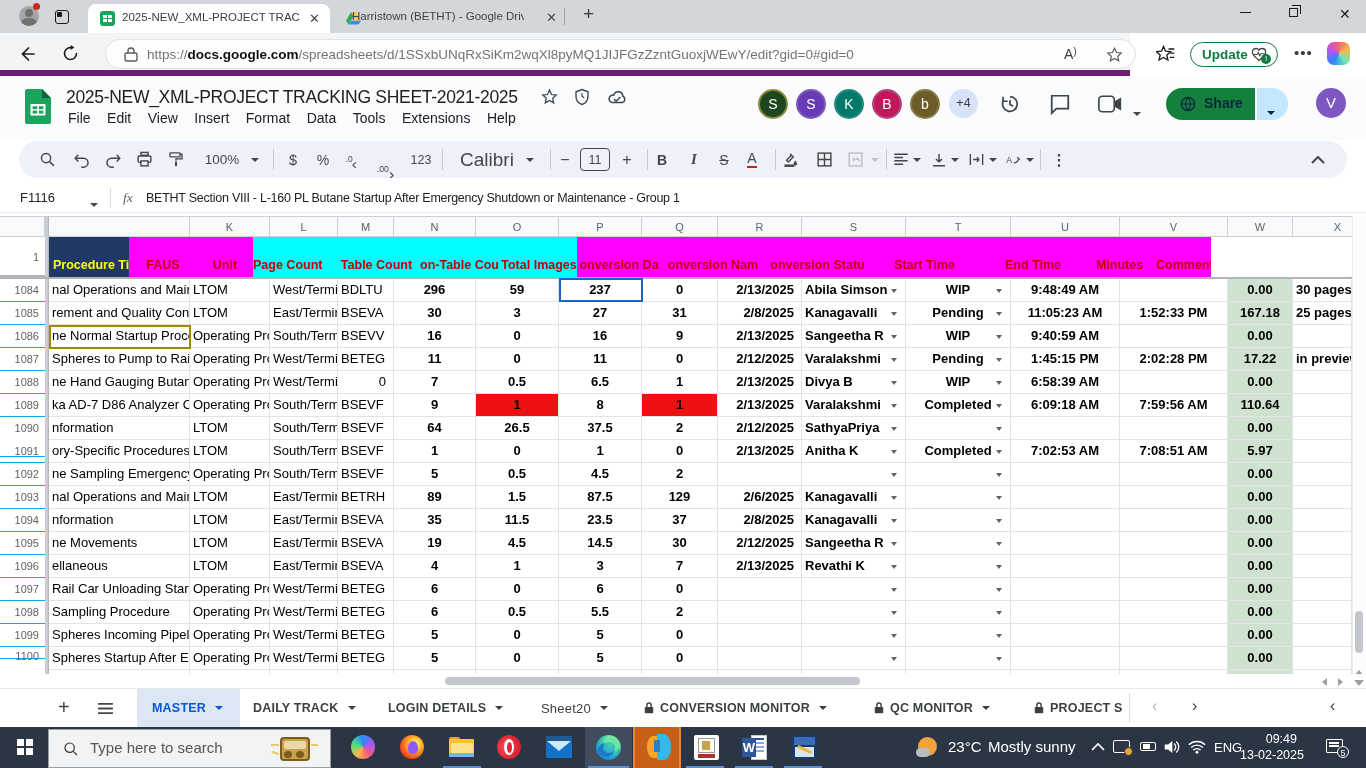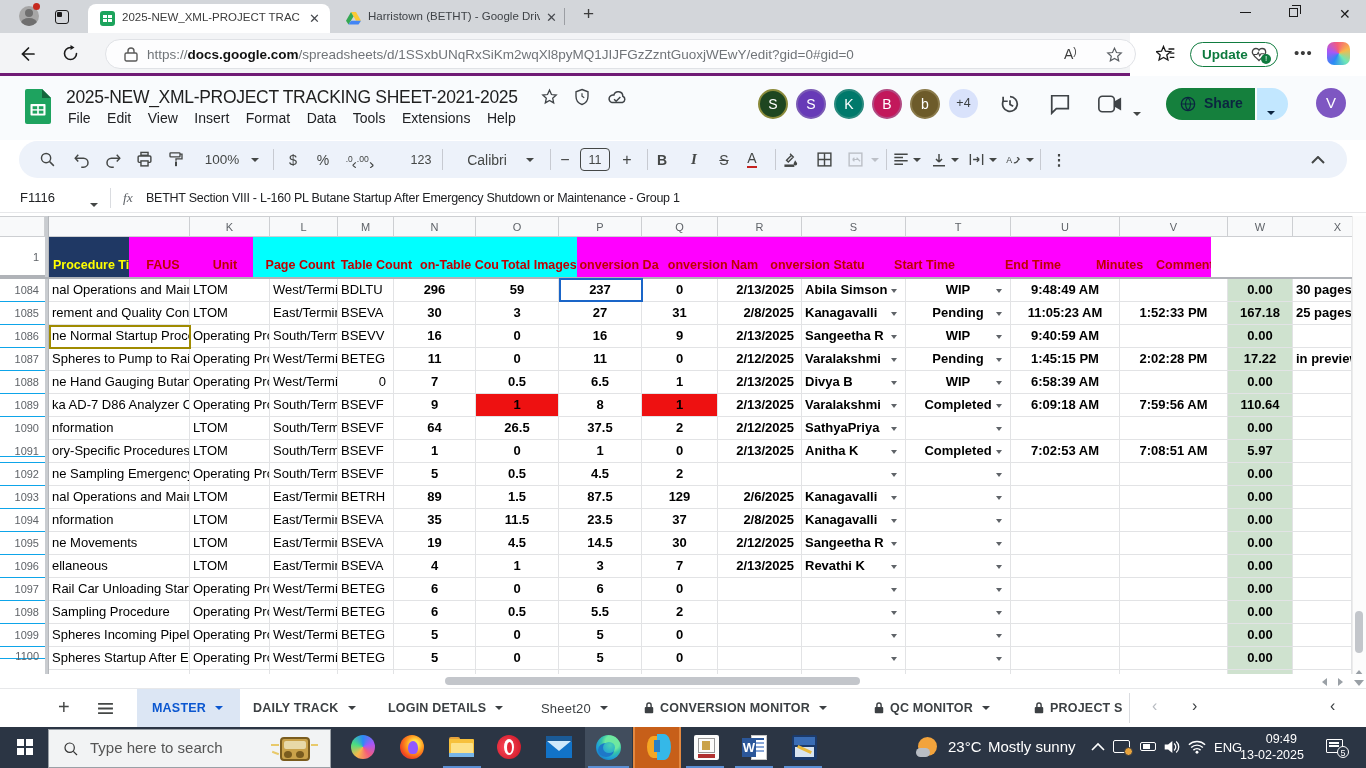--- a/index.html
+++ b/index.html
@@ -3,21 +3,21 @@
 *{margin:0;padding:0;box-sizing:border-box}
 html,body{width:1366px;height:768px;overflow:hidden}
 #root{position:relative;width:1366px;height:768px;font-family:"Liberation Sans",sans-serif;background:#fff;overflow:hidden}
 .ab{position:absolute}
 
 #tabbar{left:0;top:0;width:1366px;height:33px;background:#d3d6da}
 .tab-active{position:absolute;left:88px;top:4px;width:242px;height:29px;background:#fff;border-radius:8px 8px 0 0;font-size:11.5px;color:#3c3c3c}
 .tab-inactive{position:absolute;left:336px;top:6px;width:222px;height:24px;font-size:11.5px;color:#3f4347}
 .tabx{position:absolute;font-size:13px;color:#45484d}
 
-#urlrow{left:0;top:33px;width:1130px;height:43px;background:#f3f4f6;border-bottom:3px solid #701a75}
+#urlrow{left:0;top:33px;width:1130px;height:43px;background:#f3f4f6;border-bottom:6px solid #701a75}
 #urlpill{position:absolute;left:105px;top:6px;width:1031px;height:30px;background:#fdfdfe;border:1px solid #e0e2e6;border-radius:15px}
 
 #gshead{left:0;top:76px;width:1366px;height:64px;background:#f9fbfd}
 #gslogo{position:absolute;left:25px;top:13px;width:26px;height:35px}
 #gstitle{position:absolute;left:66px;top:11px;font-size:17.5px;color:#1f1f1f;letter-spacing:-0.3px}
 .menus{position:absolute;left:68px;top:34px;font-size:14px;color:#202124}
 .menus span{margin-right:16.5px}
 .avatar{position:absolute;top:13px;width:29px;height:29px;border-radius:50%;color:#fff;font-size:14px;text-align:center;line-height:29px}
 
 #gstool{left:0;top:140px;width:1366px;height:43px;background:#fff}
@@ -71,21 +71,21 @@
         </div>
         <div class="ab" style="left:34px;top:7px;width:178px;overflow:hidden;white-space:nowrap">2025-NEW_XML-PROJECT TRACKI</div>
         <div class="tabx" style="left:221px;top:7px">✕</div>
       </div>
       <div class="tab-inactive">
         <svg class="ab" style="left:10px;top:5px" width="15" height="14" viewBox="0 0 24 21">
           <path d="M8 1 L16 1 L24 15 L16 15 Z" fill="#fcc934"></path>
           <path d="M8 1 L0 15 L4 21 L12 8 Z" fill="#34a853"></path>
           <path d="M4 21 L8 15 L24 15 L20 21 Z" fill="#4285f4"></path>
         </svg>
-        <div class="ab" style="left:32px;top:4px;width:172px;overflow:hidden;white-space:nowrap">Harristown (BETHT) - Google Driv</div>
+        <div class="ab" style="left:16px;top:4px;width:172px;overflow:hidden;white-space:nowrap">Harristown (BETHT) - Google Driv</div>
         <div class="tabx" style="left:210px;top:4px">✕</div>
       </div>
       <div class="ab" style="left:564px;top:8px;width:1px;height:17px;background:#9b9ea3"></div>
       <div class="ab" style="left:583px;top:3px;font-size:19px;color:#3c3c3c;font-weight:400">+</div>
       <div class="ab" style="left:1240px;top:12px;width:11px;height:1.4px;background:#1b1b1b"></div>
       <div class="ab" style="left:1289px;top:8px;width:9px;height:9px;border:1.2px solid #1b1b1b;background:#d3d6da"></div>
       <div class="ab" style="left:1292px;top:5px;width:9px;height:9px;border:1.2px solid #1b1b1b;border-bottom:none;border-left:none"></div>
       <div class="ab" style="left:1339px;top:6px;font-size:14px;color:#1b1b1b">✕</div>
     </div>
     <div id="urlrow" class="ab">
@@ -222,32 +222,32 @@
         </div>
         <div class="ti" style="left:289px;width:30px;">
           <span style="font-size:14px">%</span>
         </div>
         <div class="ti" style="left:320px;width:32px;">
           <svg width="20" height="16" viewBox="0 0 26 20">
             <text x="1" y="12" font-size="11" fill="#444746">.0</text>
             <path d="M14 13 l-4 4 M10 17 l4 3" stroke="#444746" stroke-width="1.5" fill="none"></path>
           </svg>
         </div>
-        <div class="ti" style="left:332px;width:32px;">
+        <div class="ti" style="left:352px;width:32px;align-items:flex-end;">
           <svg width="22" height="16" viewBox="0 0 28 20">
             <text x="1" y="12" font-size="11" fill="#444746">.00</text>
             <path d="M18 13 l4 4 M22 17 l-4 3" stroke="#444746" stroke-width="1.5" fill="none"></path>
           </svg>
         </div>
         <div class="ti" style="left:385px;width:34px;">
           <span style="font-size:12.5px;font-weight:500">123</span>
         </div>
         <div class="tdiv" style="left:423px"></div>
         <div class="ti" style="left:433px;width:70px;">
-          <span style="font-size:14px">Calibri</span>
+          <span style="font-size:19px">Calibri</span>
         </div>
         <div class="ti" style="left:501px;width:20px;">
           <span class="caret"></span>
         </div>
         <div class="tdiv" style="left:531px"></div>
         <div class="ti" style="left:533px;width:26px;">
           <span style="font-size:16px">−</span>
         </div>
         <div class="ti" style="left:559px;width:34px;">
           <span style="display:inline-block;width:30px;height:23px;border:1px solid #444746;border-radius:4px;font-size:12.5px;line-height:22px;text-align:center">11</span>
@@ -384,21 +384,21 @@
       <div class="hr1">
         <div class="h1c" style="width:80px;background:#1f3864;color:#ffff00;justify-content:flex-start;padding-left:4px;">
           <span style="white-space:nowrap">Procedure Ti</span>
         </div>
         <div class="h1c" style="width:68px;background:#ff00ff;color:#c00000;justify-content:center;">
           <span style="white-space:nowrap">FAUS</span>
         </div>
         <div class="h1c" style="width:56px;background:#ff00ff;color:#c00000;justify-content:center;">
           <span style="white-space:nowrap">Unit</span>
         </div>
-        <div class="h1c" style="width:82px;background:#00ffff;color:#c00000;justify-content:flex-end;">
+        <div class="h1c" style="width:82px;background:#00ffff;color:#c00000;justify-content:flex-start;">
           <span style="white-space:nowrap">Page Count</span>
         </div>
         <div class="h1c" style="width:83px;background:#00ffff;color:#c00000;justify-content:center;">
           <span style="white-space:nowrap">Table Count</span>
         </div>
         <div class="h1c" style="width:83px;background:#00ffff;color:#c00000;justify-content:center;">
           <span style="white-space:nowrap">on-Table Cou</span>
         </div>
         <div class="h1c" style="width:76px;background:#00ffff;color:#c00000;justify-content:center;">
           <span style="white-space:nowrap">Total Images</span>

